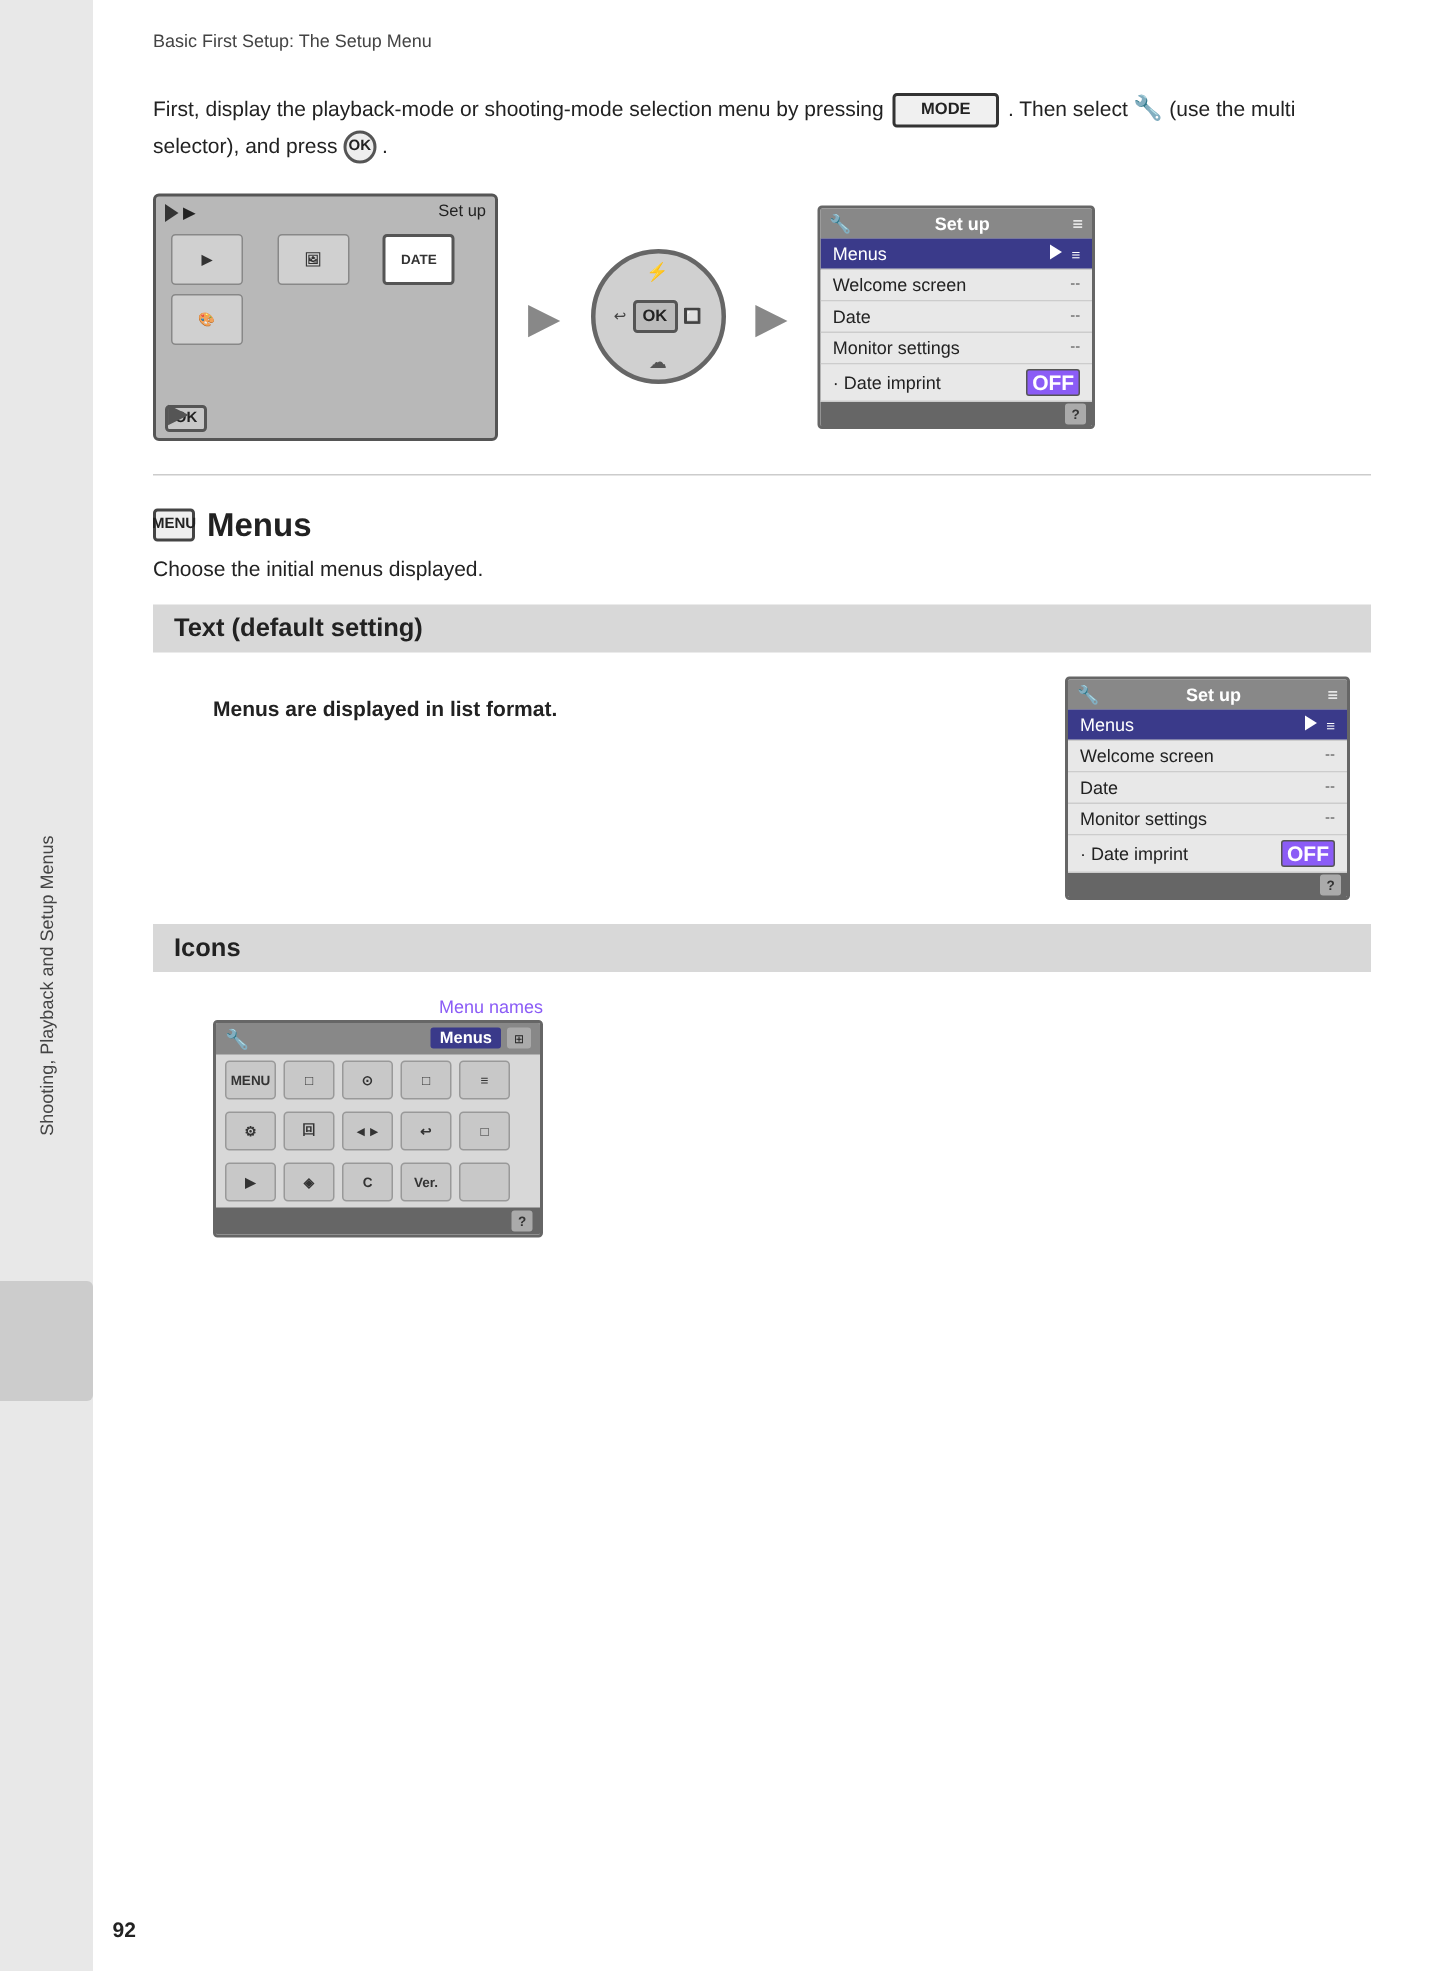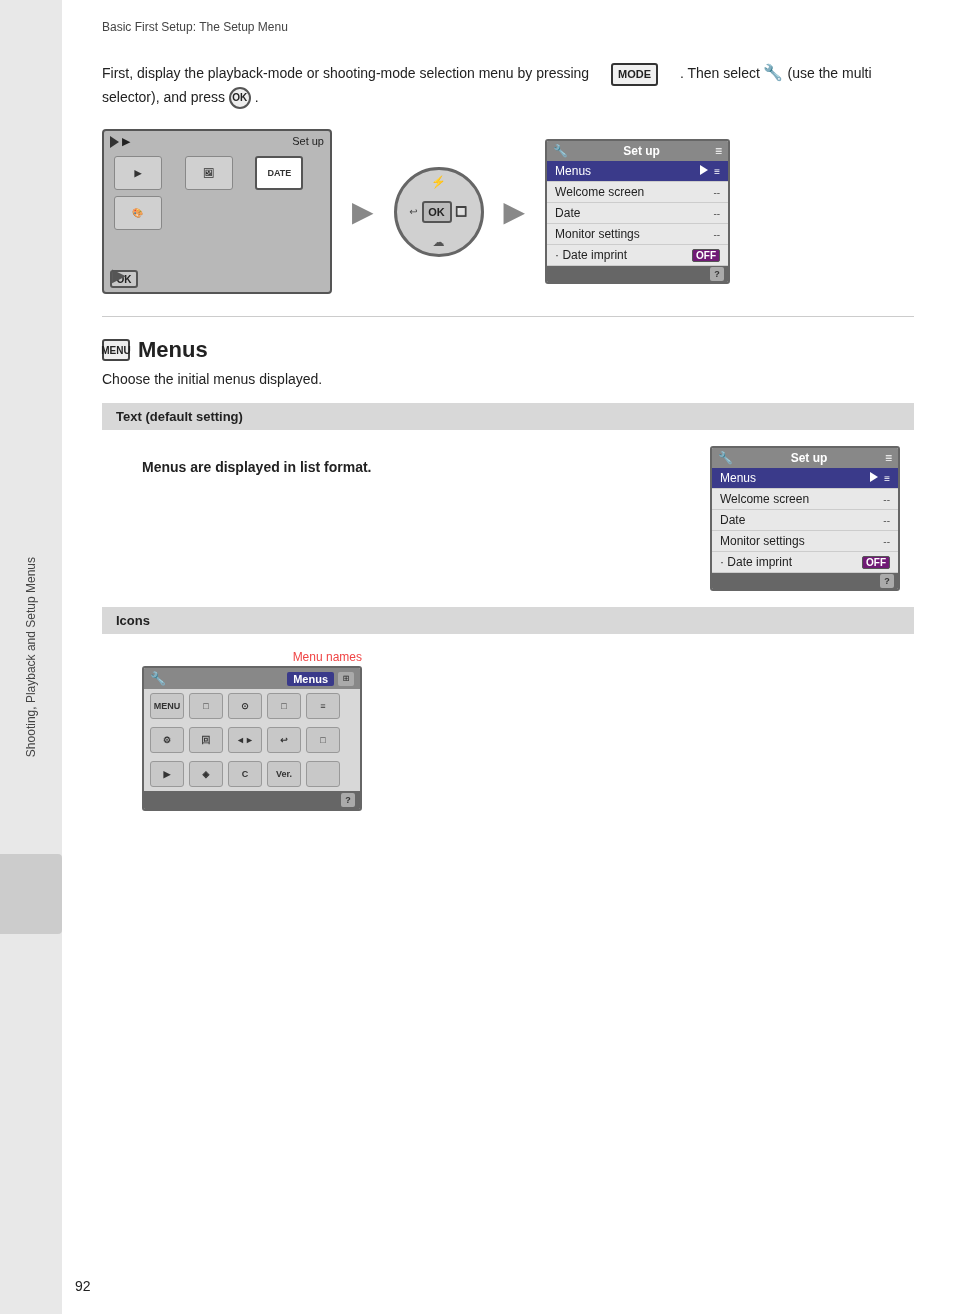--- a/index.html
+++ b/index.html
@@ -68,25 +68,25 @@
       font-size: 14px;
       line-height: 1.6;
       margin-bottom: 20px;
     }
 
     
     .icon-box {
       display: inline-block;
       border: 2px solid #333;
       border-radius: 3px;
-      padding: 1px 5px;
+      padding: 1px 17px;
       font-size: 11px;
       font-weight: bold;
       vertical-align: middle;
-      margin: 0 18px;
+      margin: 0 2px;
       background: #f0f0f0;
     }
 
     
     .diagram-area {
       display: flex;
       align-items: center;
       gap: 20px;
       margin-bottom: 22px;
     }
@@ -235,23 +235,23 @@
       background: #3a3a8a;
       color: #fff;
     }
     .setup-menu-row .row-badge {
       font-size: 10px;
       color: #555;
     }
     .off-badge {
       display: inline-block;
       border: 1px solid #555;
-      background: #701a75;
+      background: #8b5cf6;
       color: #fff;
-      font-size: 10px;
+      font-size: 14px;
       padding: 0 3px;
       border-radius: 2px;
       font-weight: bold;
     }
     .setup-menu-footer {
       background: #666;
       height: 16px;
       display: flex;
       align-items: center;
       justify-content: flex-end;
@@ -317,21 +317,21 @@
 
     .subsection-desc {
       font-size: 14px;
       margin-bottom: 16px;
     }
 
     
     .gray-band {
       background: #d8d8d8;
       padding: 6px 14px;
-      font-size: 13px;
+      font-size: 17px;
       font-weight: bold;
       margin-bottom: 0;
     }
     .content-row {
       display: flex;
       align-items: flex-start;
       padding: 16px 14px 16px 40px;
       gap: 30px;
     }
     .content-row-text {
@@ -409,32 +409,32 @@
       height: 18px;
       display: flex;
       align-items: center;
       justify-content: flex-end;
       padding-right: 5px;
     }
 
     
     .menu-names-label {
       font-size: 12px;
-      color: #ef4444;
+      color: #8b5cf6;
       text-align: right;
       margin-bottom: 2px;
     }
 
     
     .page-number {
       position: absolute;
       bottom: 20px;
       left: 75px;
       font-size: 14px;
-      font-weight: normal;
+      font-weight: bold;
     }
 
     .list-arrow {
       display: inline-block;
       width: 0;
       height: 0;
       border-top: 5px solid transparent;
       border-bottom: 5px solid transparent;
       border-left: 8px solid #fff;
       margin-left: 2px;

